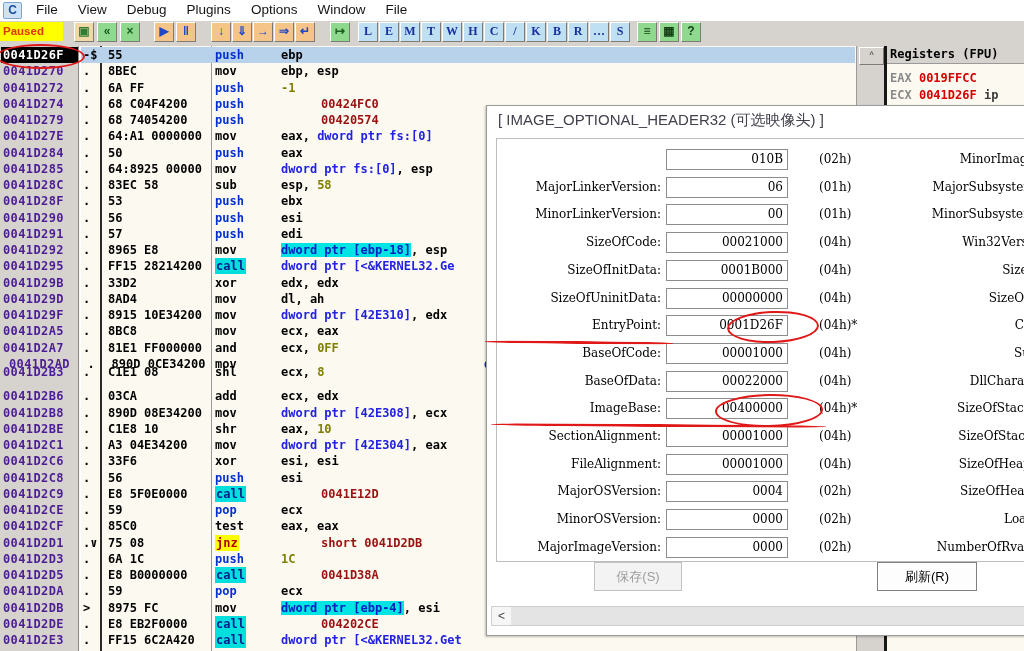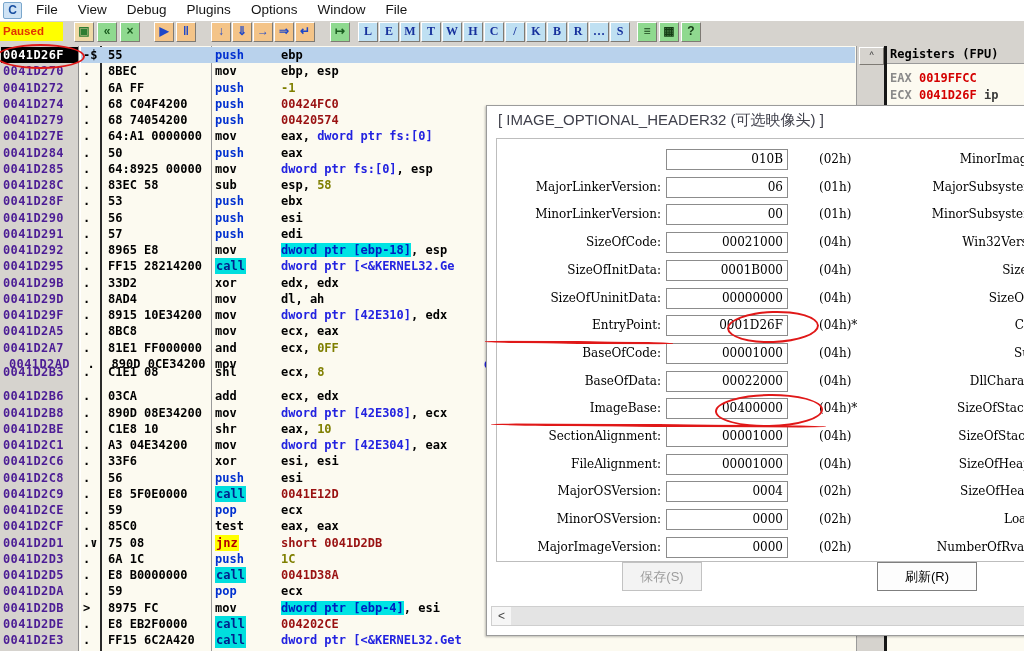--- a/index.html
+++ b/index.html
@@ -38,21 +38,21 @@
   .drow.sel{background:linear-gradient(to right,transparent 81px,#b9d2ec 81px);}
   .c-addr{position:absolute;left:3px;width:73px;color:#4c1d95;letter-spacing:.4px;}
   .c-addr.eip{background:#000;color:#fff;padding:0 2px;left:1px;}
   .c-flag{position:absolute;left:83px;width:16px;color:#000;}
   .c-bytes{position:absolute;left:108px;width:101px;overflow:hidden;color:#000;}
   .c-mn{position:absolute;left:215px;}
   .c-ops{position:absolute;left:281px;width:572px;overflow:hidden;}
   .kw{color:#0030d0;} .plain{color:#000;}
   .callm{background:#00dede;color:#00208c;padding:0 1px;}
   .jnzm{background:#ffff00;color:#b40000;padding:0 1px;}
-  .seg.reg{color:#000;} .seg.imm{color:#7f7f00;} .seg.addr{color:#991111;}
+  .seg.reg{color:#000;} .seg.imm{color:#7f7f00;} .seg.addr{color:#991111;margin-left:40px;}
   .seg.mem{color:#2222e0;} .seg.memhl{background:#00e4e4;color:#0020c0;}
   
   .vscroll{position:absolute;left:856px;top:46px;width:28px;height:605px;background:#d6d3ce;
            border-left:1px solid #9a9a9a;}
   .vsbtn{position:absolute;left:2px;top:1px;width:23px;height:16px;background:#d6d3ce;
          border:1px solid;border-color:#fff #7e7a74 #7e7a74 #fff;font-size:9px;text-align:center;
          line-height:14px;color:#333;}
   .blackdiv{position:absolute;left:884px;top:46px;width:3px;height:605px;background:#161616;}
   .regs{position:absolute;left:887px;top:46px;width:137px;height:605px;background:#fcfaf0;}
   .regshdr{position:absolute;left:0;top:0;width:137px;height:18px;background:#d6d3ce;
@@ -66,21 +66,21 @@
        border:1px solid #9b9b9b;box-shadow:-1px 1px 2px rgba(0,0,0,.25);z-index:30;}
   .dlgtitle{position:absolute;left:11px;top:5px;font-size:15px;color:#40414c;white-space:nowrap;}
   .groupbox{position:absolute;left:9px;top:32px;width:660px;height:422px;border:1px solid #bdbdbd;}
   .frow{position:absolute;left:10px;width:600px;height:21px;font-family:"DejaVu Serif",serif;font-size:12px;}
   .flabel{position:absolute;left:0;top:0;width:164px;text-align:right;line-height:21px;color:#000;white-space:pre;}
   .fbox{position:absolute;left:169px;top:0;width:122px;height:21px;background:#fff;border:1px solid #8c8c8c;
         box-sizing:border-box;text-align:right;line-height:19px;padding-right:4px;color:#000;}
   .fsize{position:absolute;left:322px;top:0;line-height:21px;color:#000;white-space:pre;}
   .frlabel{position:absolute;left:335px;top:0;width:252px;text-align:right;line-height:21px;color:#000;white-space:pre;}
   .dlgbtn{position:absolute;height:29px;font-size:13px;text-align:center;line-height:27px;box-sizing:border-box;}
-  .btn-save{left:107px;top:456px;width:80px;background:#f3f3f3;border:1px solid #c2c2c2;color:#9d9d9d;margin-left:28px;}
+  .btn-save{left:107px;top:456px;width:88px;background:#f3f3f3;border:1px solid #c2c2c2;color:#9d9d9d;}
   .btn-refresh{left:390px;top:456px;width:100px;background:#fdfdfd;border:1px solid #7f7f7f;color:#000;}
   .hscroll{position:absolute;left:4px;top:500px;width:696px;height:20px;background:#e4e4e4;
            border:1px solid #cfcfcf;box-sizing:border-box;}
   .hsbtn{position:absolute;left:0;top:0;width:19px;height:18px;background:#f6f6f6;color:#444;
          font-size:12px;text-align:center;line-height:18px;}
   
   .anno{position:absolute;pointer-events:none;z-index:45;}
   .ellipse{border:2px solid #e01818;border-radius:50%;}
   .rline{border-top:3px solid #e01818;border-radius:45%;}
   .eip-ellipse{left:-4px;top:44px;width:85px;height:21px;border-width:2px;}

